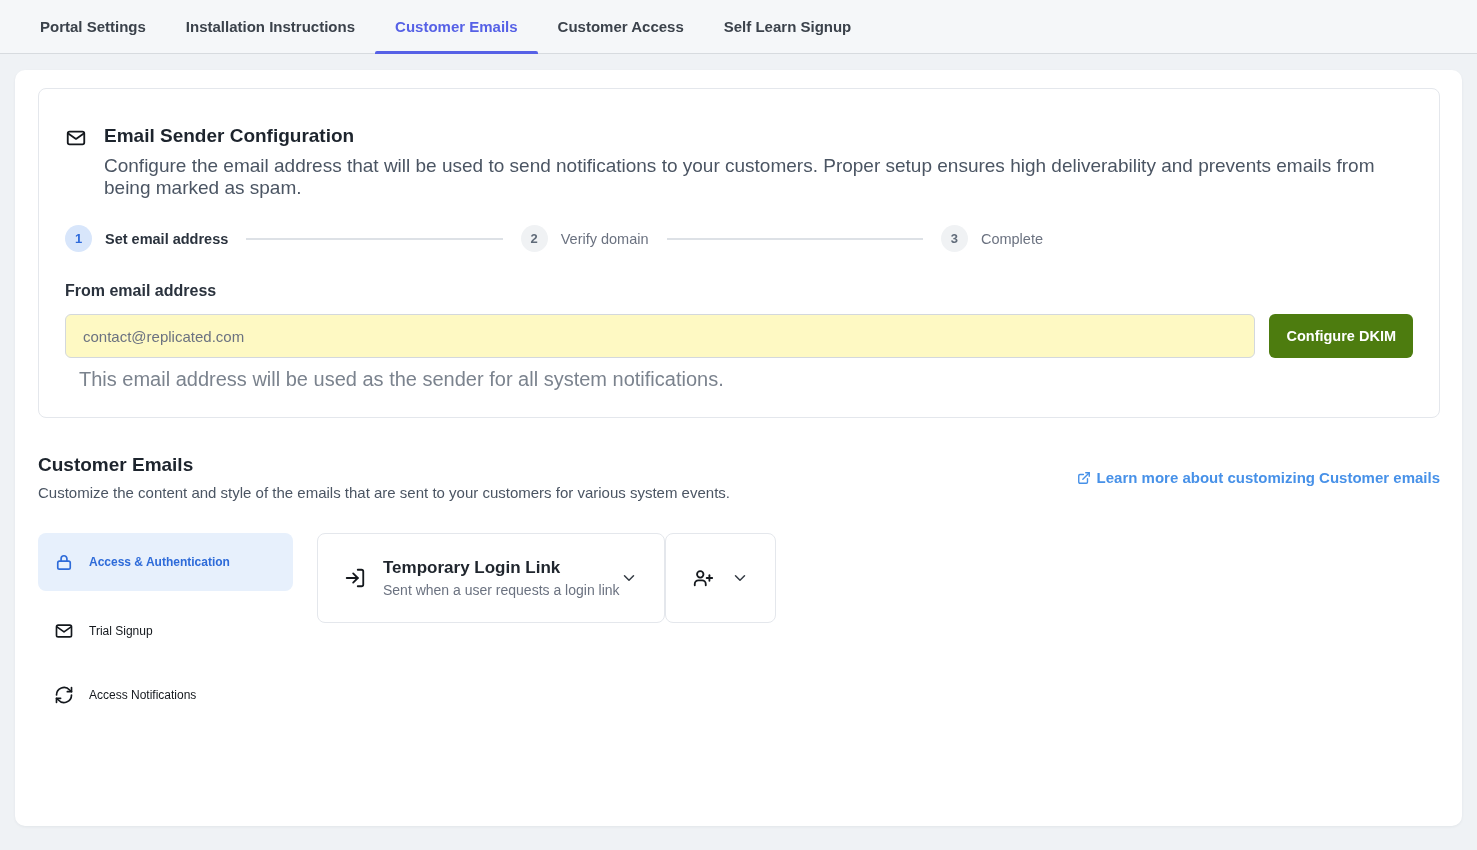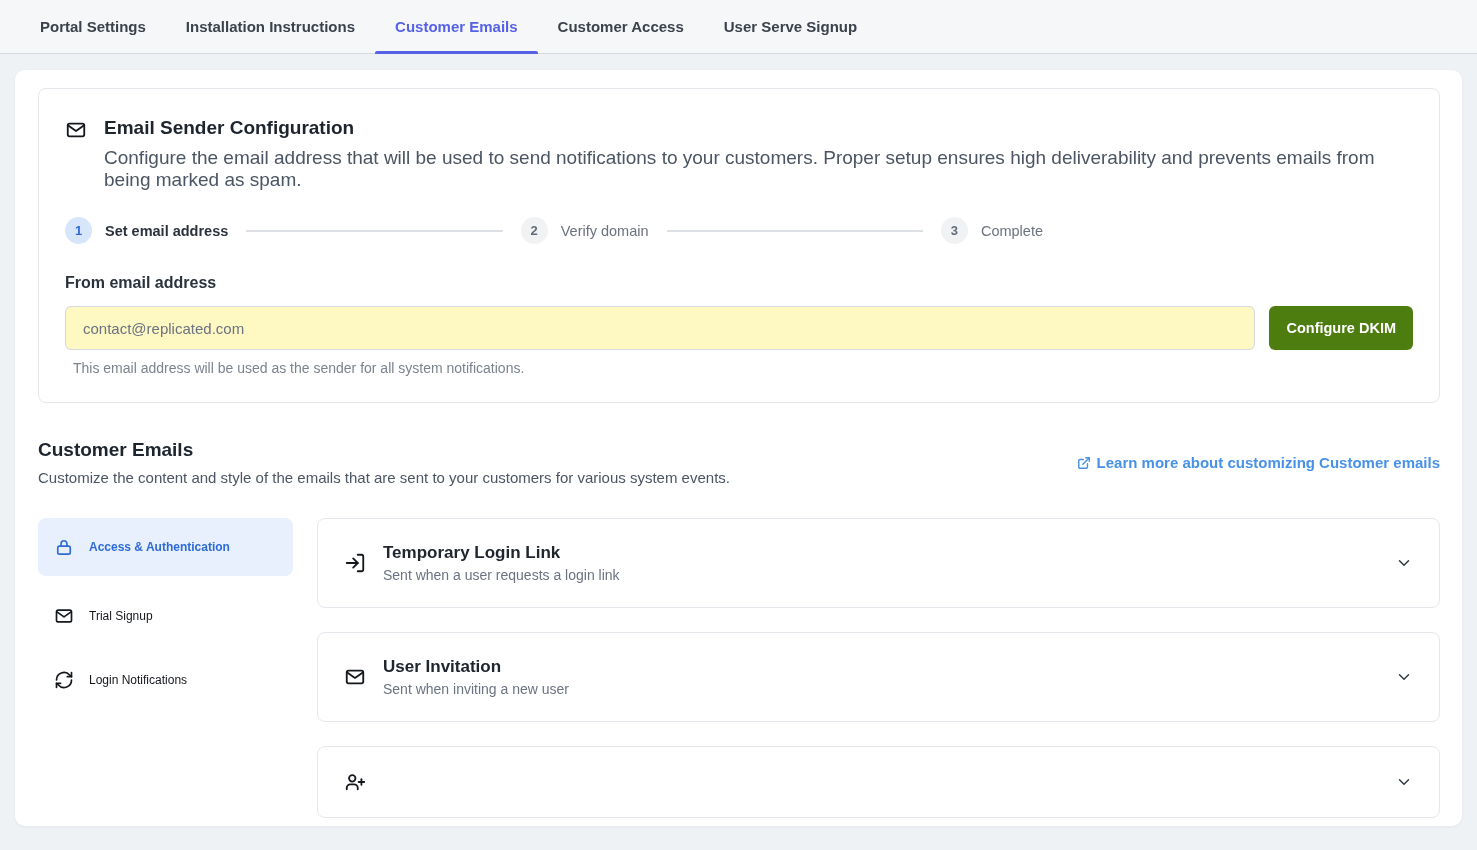--- a/index.html
+++ b/index.html
@@ -45,21 +45,21 @@
     background:#ffffff;
     border-radius:10px;
     box-shadow:0 1px 3px rgba(20,30,50,0.06);
     padding:18px 22px 22px 23px;
     height:756px;
   }
   
   .sender-card {
     border:1px solid #e4e7ec;
     border-radius:8px;
-    padding:28px 26px 26px;
+    padding:36px 26px 26px;
   }
   .sender-head { display:flex; align-items:flex-start; gap:17px; }
   .sender-head .icon-wrap { margin-top:2px; color:#14181d; }
   .sender-title { font-size:19px; font-weight:700; color:#1d242d; }
   .sender-desc { font-size:19px; color:#4b5563; margin-top:8px; }
   
   .stepper { display:flex; align-items:center; margin-top:26px; }
   .step { display:flex; align-items:center; gap:13px; white-space:nowrap; }
   .step-circle {
     width:27px; height:27px; border-radius:50%;
@@ -92,21 +92,21 @@
     background:#4d7c0f;
     color:#ffffff;
     font-family:"Liberation Sans","DejaVu Sans",sans-serif;
     font-size:14.5px;
     font-weight:600;
     border:none;
     border-radius:6px;
     cursor:pointer;
     white-space:nowrap;
   }
-  .helper-text { font-size:14px; color:#7b838e; margin-top:10px; margin-left:8px; }
+  .helper-text { font-size:20px; color:#7b838e; margin-top:10px; margin-left:14px; }
   
   .section-head { display:flex; align-items:center; justify-content:space-between; margin-top:36px; }
   .section-title { font-size:19px; font-weight:700; color:#1d242d; }
   .section-desc { font-size:15px; color:#4b5563; margin-top:8px; }
   .learn-link {
     display:flex; align-items:center; gap:6px;
     color:#4791e8; font-size:15px; font-weight:700;
     text-decoration:none; cursor:pointer; white-space:nowrap;
     align-self:center;
   }
@@ -122,21 +122,21 @@
   }
   .nav-item .icon-wrap { flex-shrink:0; display:flex; }
   .nav-item.active {
     background:#e7f0fc;
     color:#2e6bd9;
     font-weight:600;
     padding-top:19px; padding-bottom:19px;
   }
   .nav-label { line-height:1.5; }
   
-  .cards-col { flex:1; display:flex; flex-direction:column; gap:24px; }
+  .cards-col { flex:1; display:flex; flex-direction:row; }
   .template-card {
     border:1px solid #e4e7ec;
     border-radius:8px;
     padding:24px 26px;
     display:flex;
     align-items:center;
     cursor:pointer;
     background:#fff;
   }
   .template-card .icon-wrap { color:#14181d; display:flex; margin-right:17px; }
@@ -146,21 +146,21 @@
   svg { display:block; }
 </style>
 </head>
 <body>
 
 <nav class="tabbar">
   <div class="tab">Portal Settings</div>
   <div class="tab">Installation Instructions</div>
   <div class="tab active">Customer Emails</div>
   <div class="tab">Customer Access</div>
-  <div class="tab">User Serve Signup</div>
+  <div class="tab">Self Learn Signup</div>
 </nav>
 
 <main class="panel">
 
   <section class="sender-card">
     <div class="sender-head">
       <span class="icon-wrap">
         <svg width="22" height="22" viewBox="0 0 24 24" fill="none" stroke="currentColor" stroke-width="2" stroke-linecap="round" stroke-linejoin="round">
             <rect x="3" y="5" width="18" height="14" rx="2"></rect>
             <polyline points="3.5 7 12 13 20.5 7"></polyline>
@@ -237,21 +237,21 @@
       </div>
       <div class="nav-item">
         <span class="icon-wrap">
           <svg width="20" height="20" viewBox="0 0 24 24" fill="none" stroke="currentColor" stroke-width="2" stroke-linecap="round" stroke-linejoin="round">
               <path d="M3 12a9 9 0 0 1 15.74-6L21 8"></path>
               <path d="M21 3v5h-5"></path>
               <path d="M21 12a9 9 0 0 1-15.74 6L3 16"></path>
               <path d="M3 21v-5h5"></path>
             </svg>
         </span>
-        <span class="nav-label">Login Notifications</span>
+        <span class="nav-label">Access Notifications</span>
       </div>
     </aside>
 
     <div class="cards-col">
       <div class="template-card">
         <span class="icon-wrap">
           <svg width="22" height="22" viewBox="0 0 24 24" fill="none" stroke="currentColor" stroke-width="2" stroke-linecap="round" stroke-linejoin="round">
               <path d="M15 3h4a2 2 0 0 1 2 2v14a2 2 0 0 1-2 2h-4"></path>
               <polyline points="10 17 15 12 10 7"></polyline>
               <line x1="15" y1="12" x2="3" y2="12"></line>
@@ -261,37 +261,20 @@
           <div class="card-title">Temporary Login Link</div>
           <div class="card-sub">Sent when a user requests a login link</div>
         </div>
         <span class="chevron">
           <svg width="18" height="18" viewBox="0 0 24 24" fill="none" stroke="currentColor" stroke-width="2" stroke-linecap="round" stroke-linejoin="round">
               <polyline points="6 9 12 15 18 9"></polyline>
             </svg>
         </span>
       </div>
 
-      <div class="template-card">
-        <span class="icon-wrap">
-          <svg width="22" height="22" viewBox="0 0 24 24" fill="none" stroke="currentColor" stroke-width="2" stroke-linecap="round" stroke-linejoin="round">
-              <rect x="3" y="5" width="18" height="14" rx="2"></rect>
-              <polyline points="3.5 7 12 13 20.5 7"></polyline>
-            </svg>
-        </span>
-        <div>
-          <div class="card-title">User Invitation</div>
-          <div class="card-sub">Sent when inviting a new user</div>
-        </div>
-        <span class="chevron">
-          <svg width="18" height="18" viewBox="0 0 24 24" fill="none" stroke="currentColor" stroke-width="2" stroke-linecap="round" stroke-linejoin="round">
-              <polyline points="6 9 12 15 18 9"></polyline>
-            </svg>
-        </span>
-      </div>
 
       <div class="template-card">
         <span class="icon-wrap">
           <svg width="22" height="22" viewBox="0 0 24 24" fill="none" stroke="currentColor" stroke-width="2" stroke-linecap="round" stroke-linejoin="round">
               <path d="M15 20v-1.5a4 4 0 0 0-4-4H7a4 4 0 0 0-4 4V20"></path>
               <circle cx="9" cy="8" r="3.5"></circle>
               <line x1="19" y1="9" x2="19" y2="15"></line>
               <line x1="22" y1="12" x2="16" y2="12"></line>
             </svg>
         </span>

